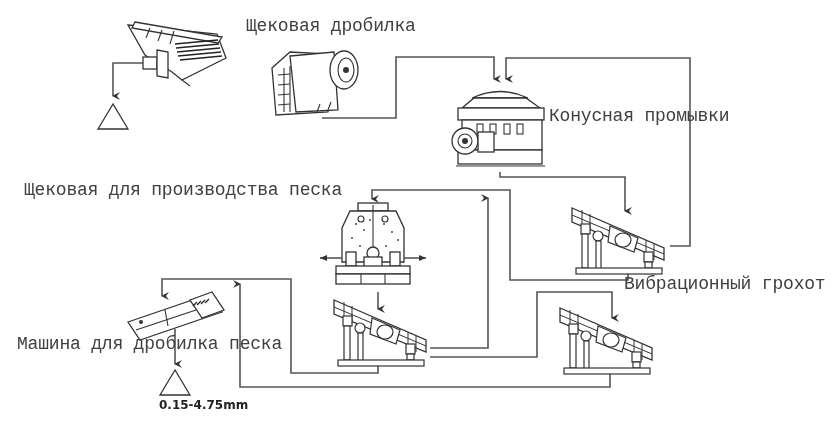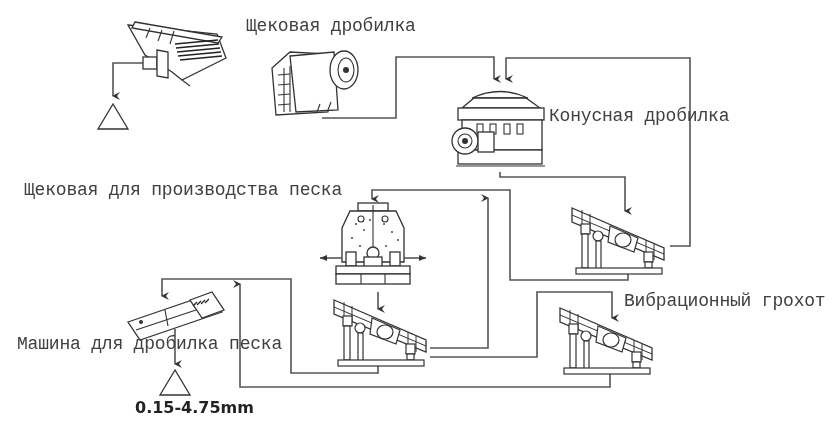--- a/index.html
+++ b/index.html
@@ -1,21 +1,21 @@
 <!DOCTYPE html>
 <html><head>
 <meta charset="utf-8">
 <style>
   html, body { margin: 0; padding: 0; background: #ffffff; }
   body { width: 840px; height: 421px; position: relative; overflow: hidden;
          font-family: "DejaVu Sans", "Liberation Sans", sans-serif; }
   #stage { position: absolute; left: 0; top: 0; width: 840px; height: 421px; }
   .label { position: absolute; font-size: 18px; color: #404040; white-space: nowrap; letter-spacing: -0.2px; font-family: Liberation Mono, monospace; }
-  .size-label { position: absolute; font-size: 16px; font-weight: bold; color: #222; white-space: nowrap;
-                font-family: "DejaVu Sans", sans-serif; }
+  .size-label { position: absolute; font-size: 12px; font-weight: bold; color: #222; white-space: nowrap;
+                font-family: "DejaVu Sans", sans-serif; margin-left: 24px; }
   svg .ln { fill: none; stroke: #555; stroke-width: 1.6; }
   svg .eq { fill: #fff; stroke: #333; stroke-width: 1.3; }
   svg .eqf { fill: none; stroke: #333; stroke-width: 1.1; }
   svg .dk { fill: #333; stroke: none; }
 </style>
 </head>
 <body>
 
 <svg id="stage" viewBox="0 0 840 421">
   <defs>
@@ -171,17 +171,17 @@
       <line x1="201" y1="304" x2="205" y2="300"></line>
       <line x1="205" y1="303" x2="209" y2="299"></line>
     </g>
     <line class="eqf" x1="136" y1="330" x2="196" y2="310"></line>
     <line class="eqf" x1="165" y1="310" x2="168" y2="326"></line>
     <circle class="dk" cx="141" cy="322" r="2"></circle>
   </g>
 </svg>
 
 <div class="label" style="left:246px; top:16px;">Щековая дробилка</div>
-<div class="label" style="left:549px; top:106px;">Конусная дробилка</div>
+<div class="label" style="left:549px; top:106px;">Конусная промывки</div>
 <div class="label" style="left:24px; top:180px;">Щековая для производства песка</div>
-<div class="label" style="left:624px; top:291px;text-align:center;">Вибрационный грохот</div>
+<div class="label" style="left:624px; top:274px;text-align:center;">Вибрационный грохот</div>
 <div class="label" style="left:17px; top:334px;">Машина для дробилка песка</div>
 <div class="size-label" style="left:135px; top:398px;">0.15-4.75mm</div>
 
 </body></html>

